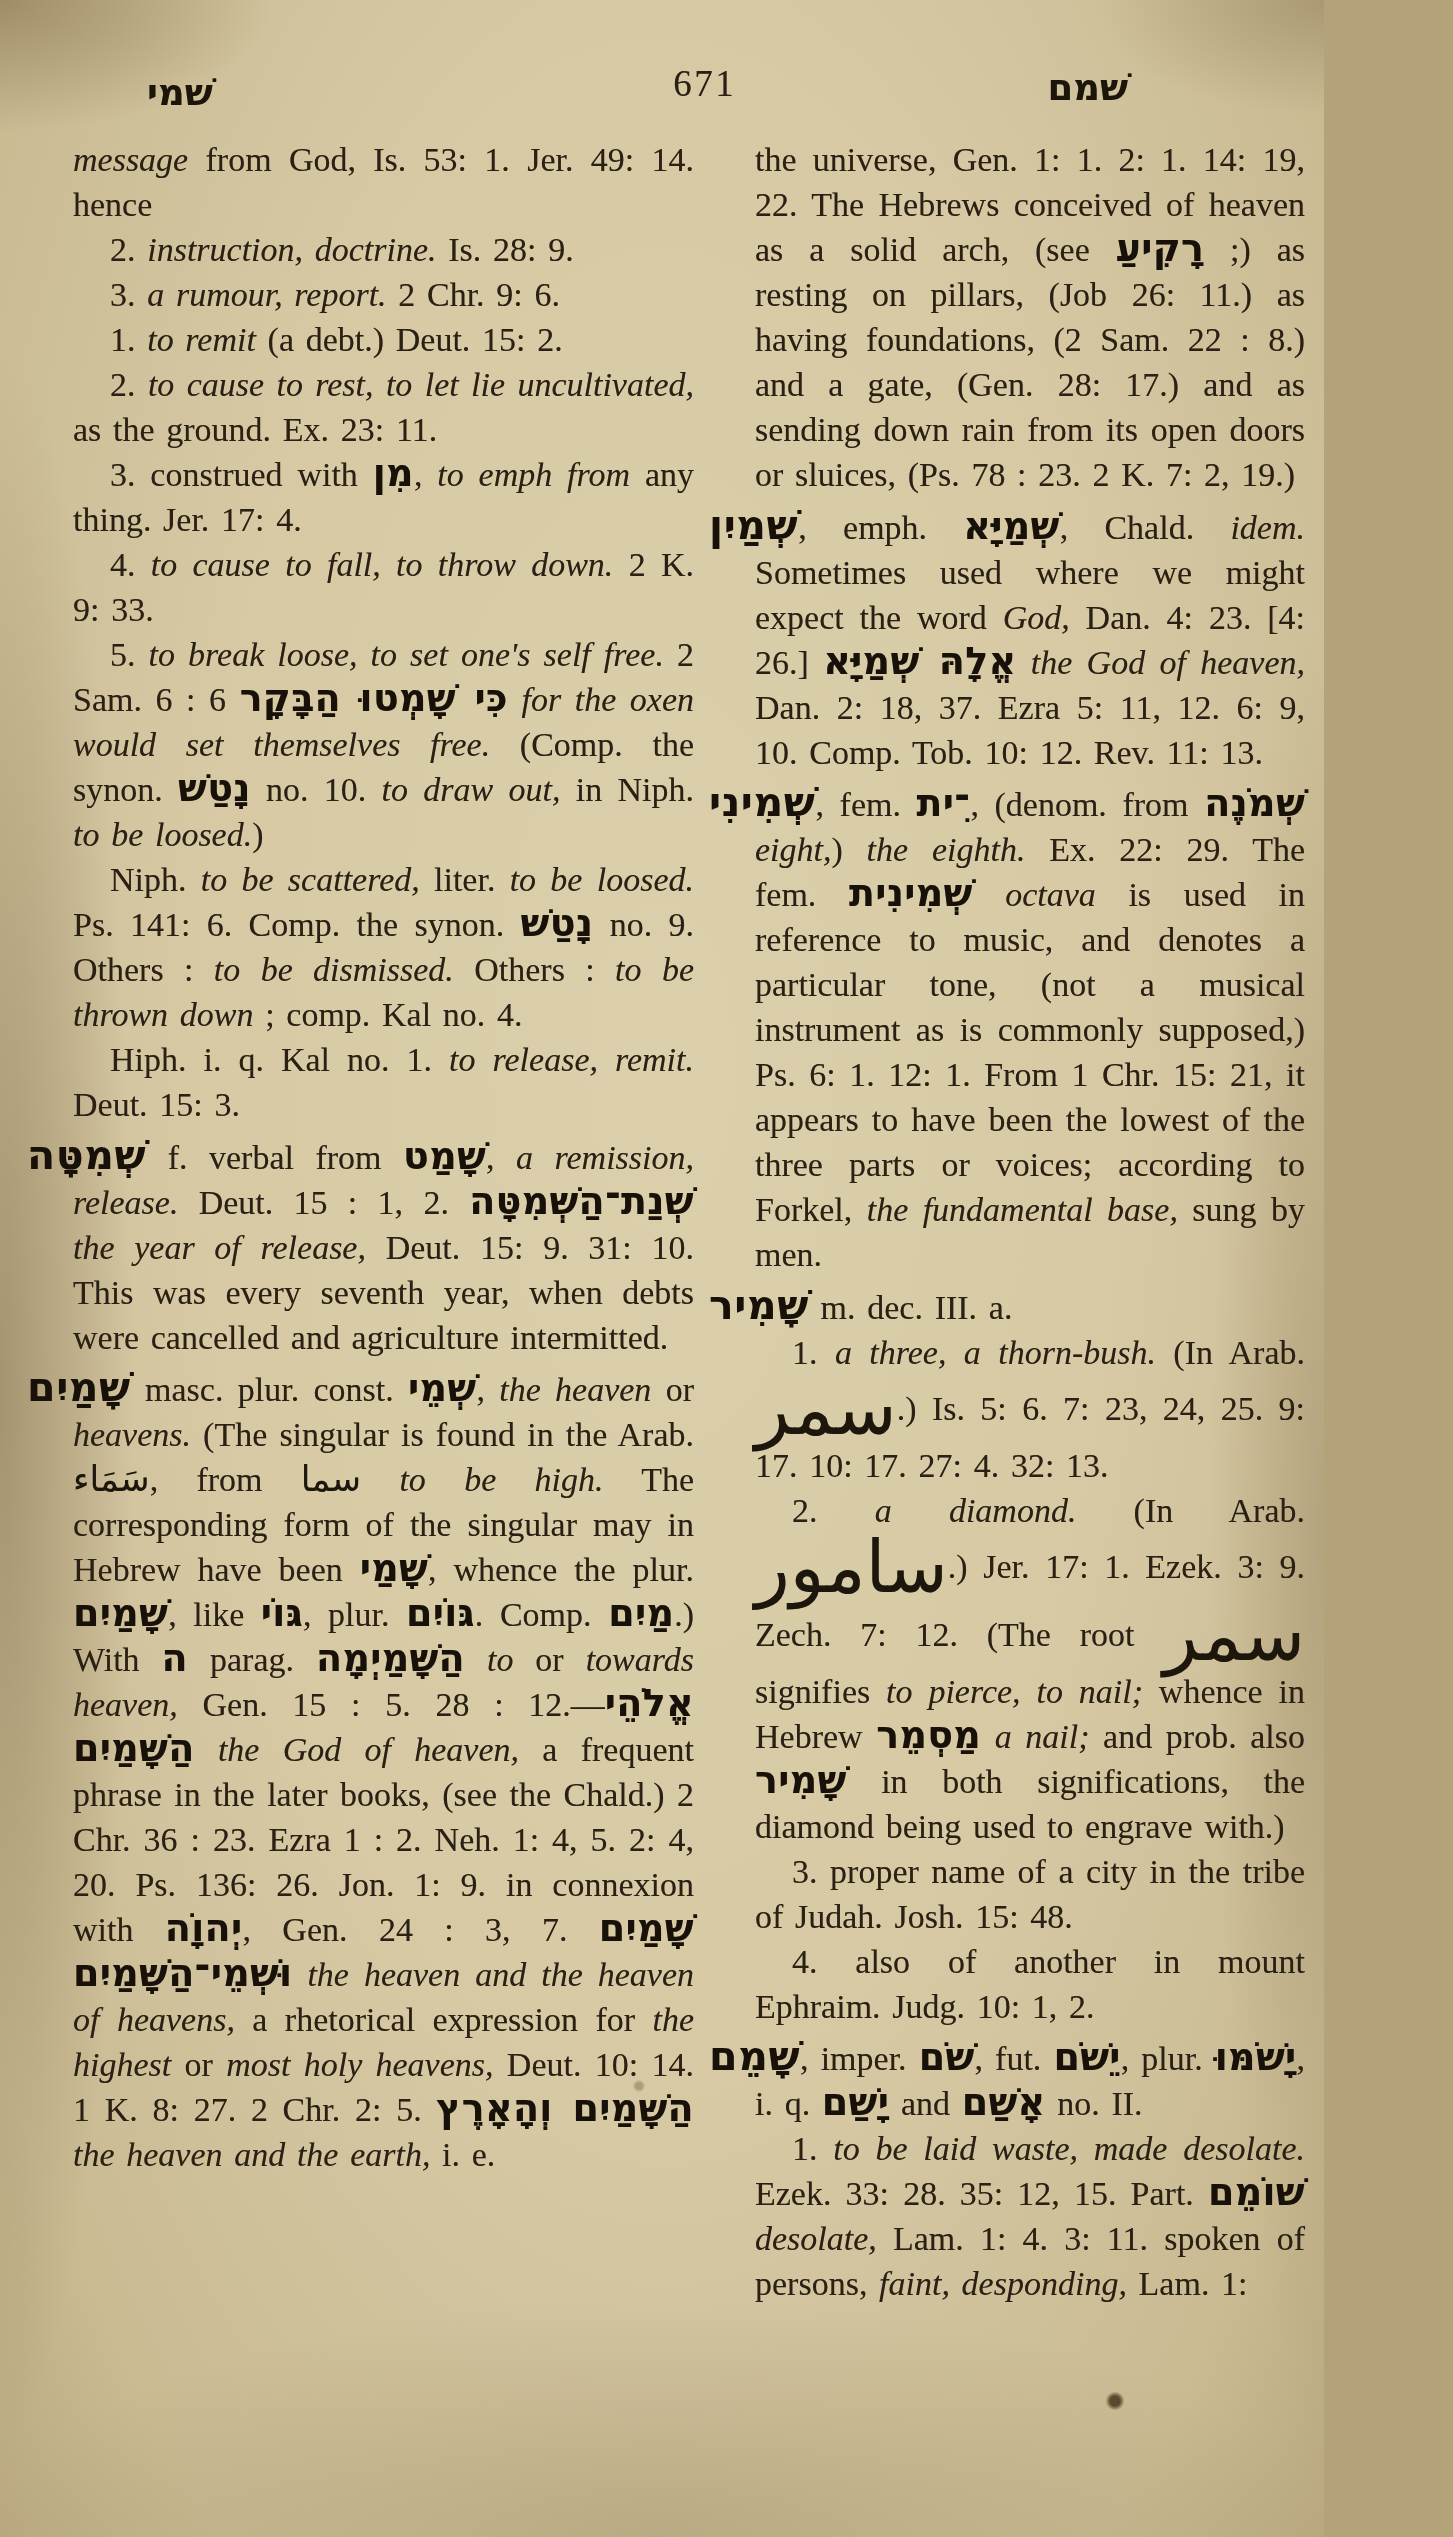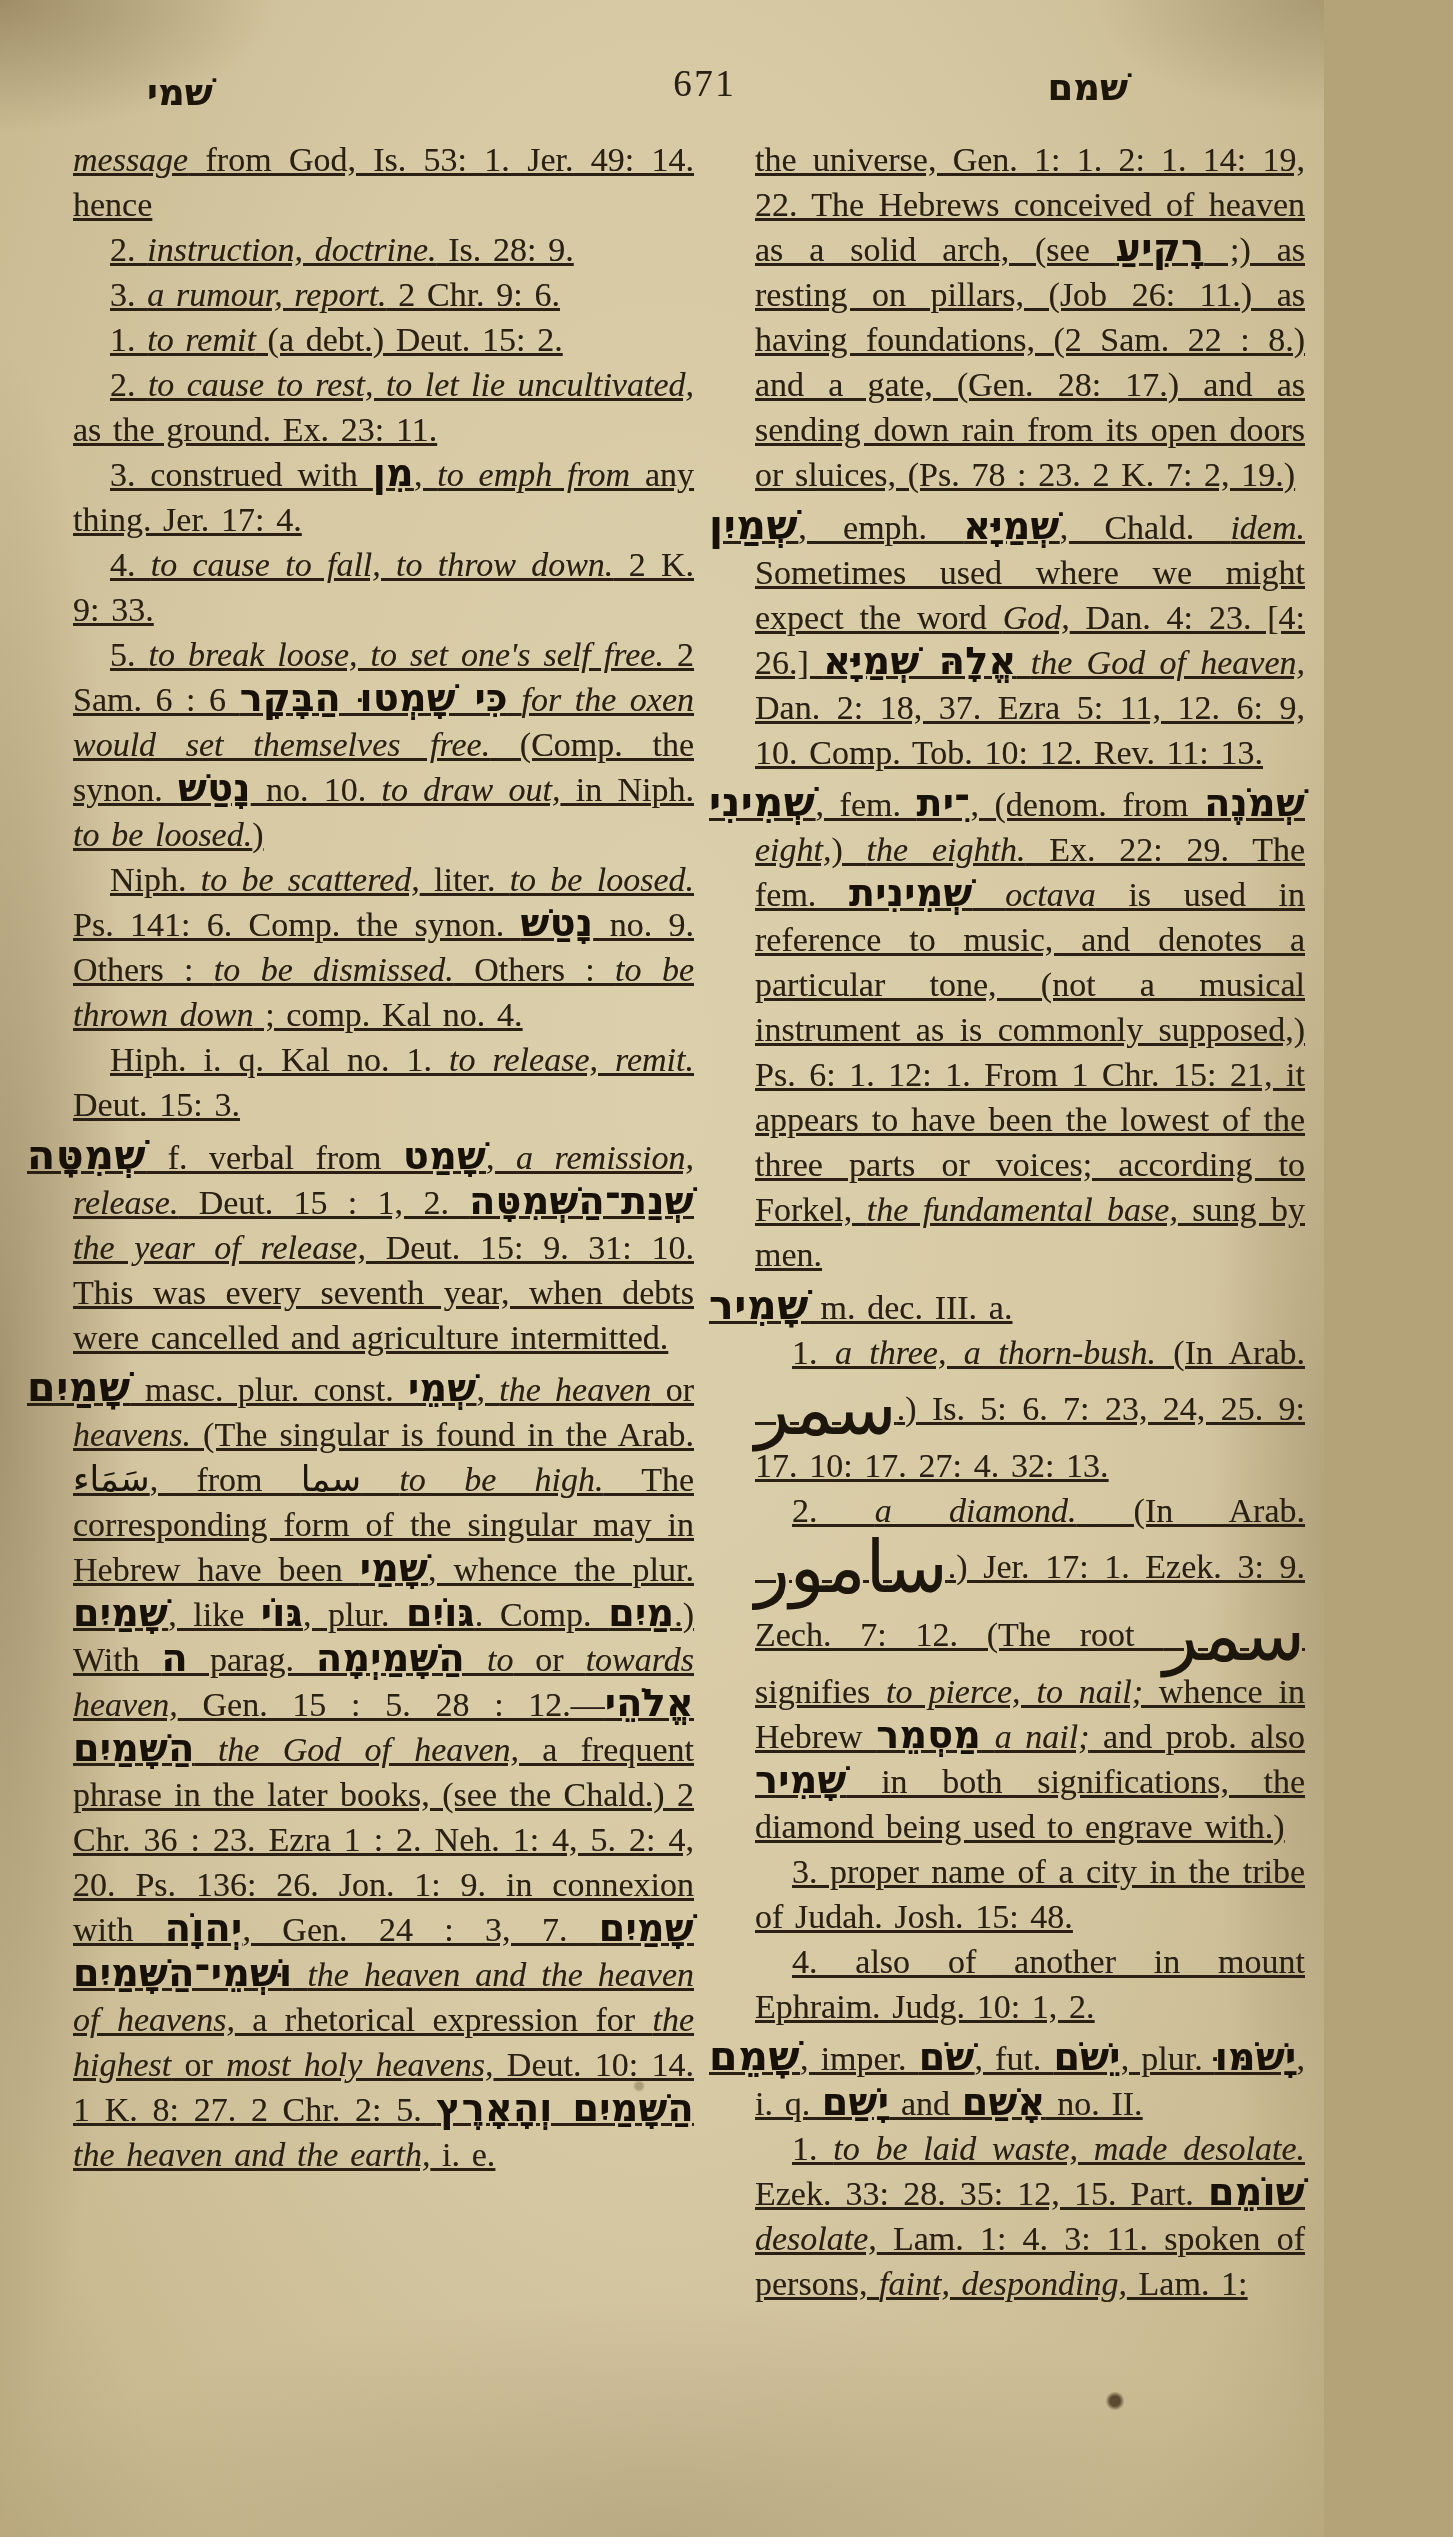--- a/index.html
+++ b/index.html
@@ -17,21 +17,20 @@
     background:
       radial-gradient(circle at 1115px 2401px, rgba(70,54,30,.85) 0px 5px, rgba(70,54,30,0) 9.5px),
       radial-gradient(circle at 639px 2086px, rgba(90,72,42,.35) 0px 3.2px, rgba(90,72,42,0) 6.3px),
       radial-gradient(ellipse 393px 190px at 0% 0%, rgba(125,105,70,.55), transparent 70%),
       radial-gradient(ellipse 330px 165px at 100% 0%, rgba(125,105,70,.40), transparent 70%),
       radial-gradient(ellipse 177px 1394px at 0% 55%, rgba(115,95,62,.45), transparent 75%),
       radial-gradient(ellipse 152px 1204px at 100% 60%, rgba(120,100,66,.30), transparent 75%),
       radial-gradient(ellipse 887px 317px at 50% 100%, rgba(120,100,66,.25), transparent 75%),
       radial-gradient(ellipse at 50% 42%, #dcd0ac 0%, #d6c9a4 50%, #c9ba92 85%, #b9a87e 100%);
     text-shadow: 0 0 0.6px rgba(45,34,16,.35);
-    text-decoration: underline;
   }
 
   
   .header { position: relative; height: 95px; }
   .heb-head {
     font-family: "DejaVu Sans", sans-serif;
     font-weight: 700; font-size: 37px; color: #1c150a;
   }
   .hdr-left  { position: absolute; left: 147px;  top: 71px; }
   .hdr-num   { position: absolute; left: 50%; transform: translateX(-52%); top: 62px;

